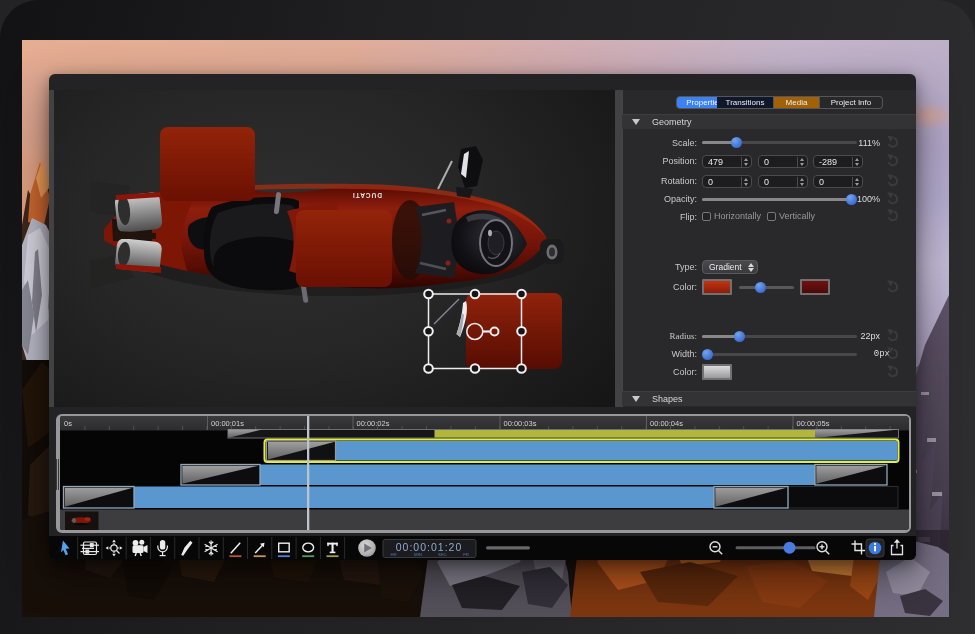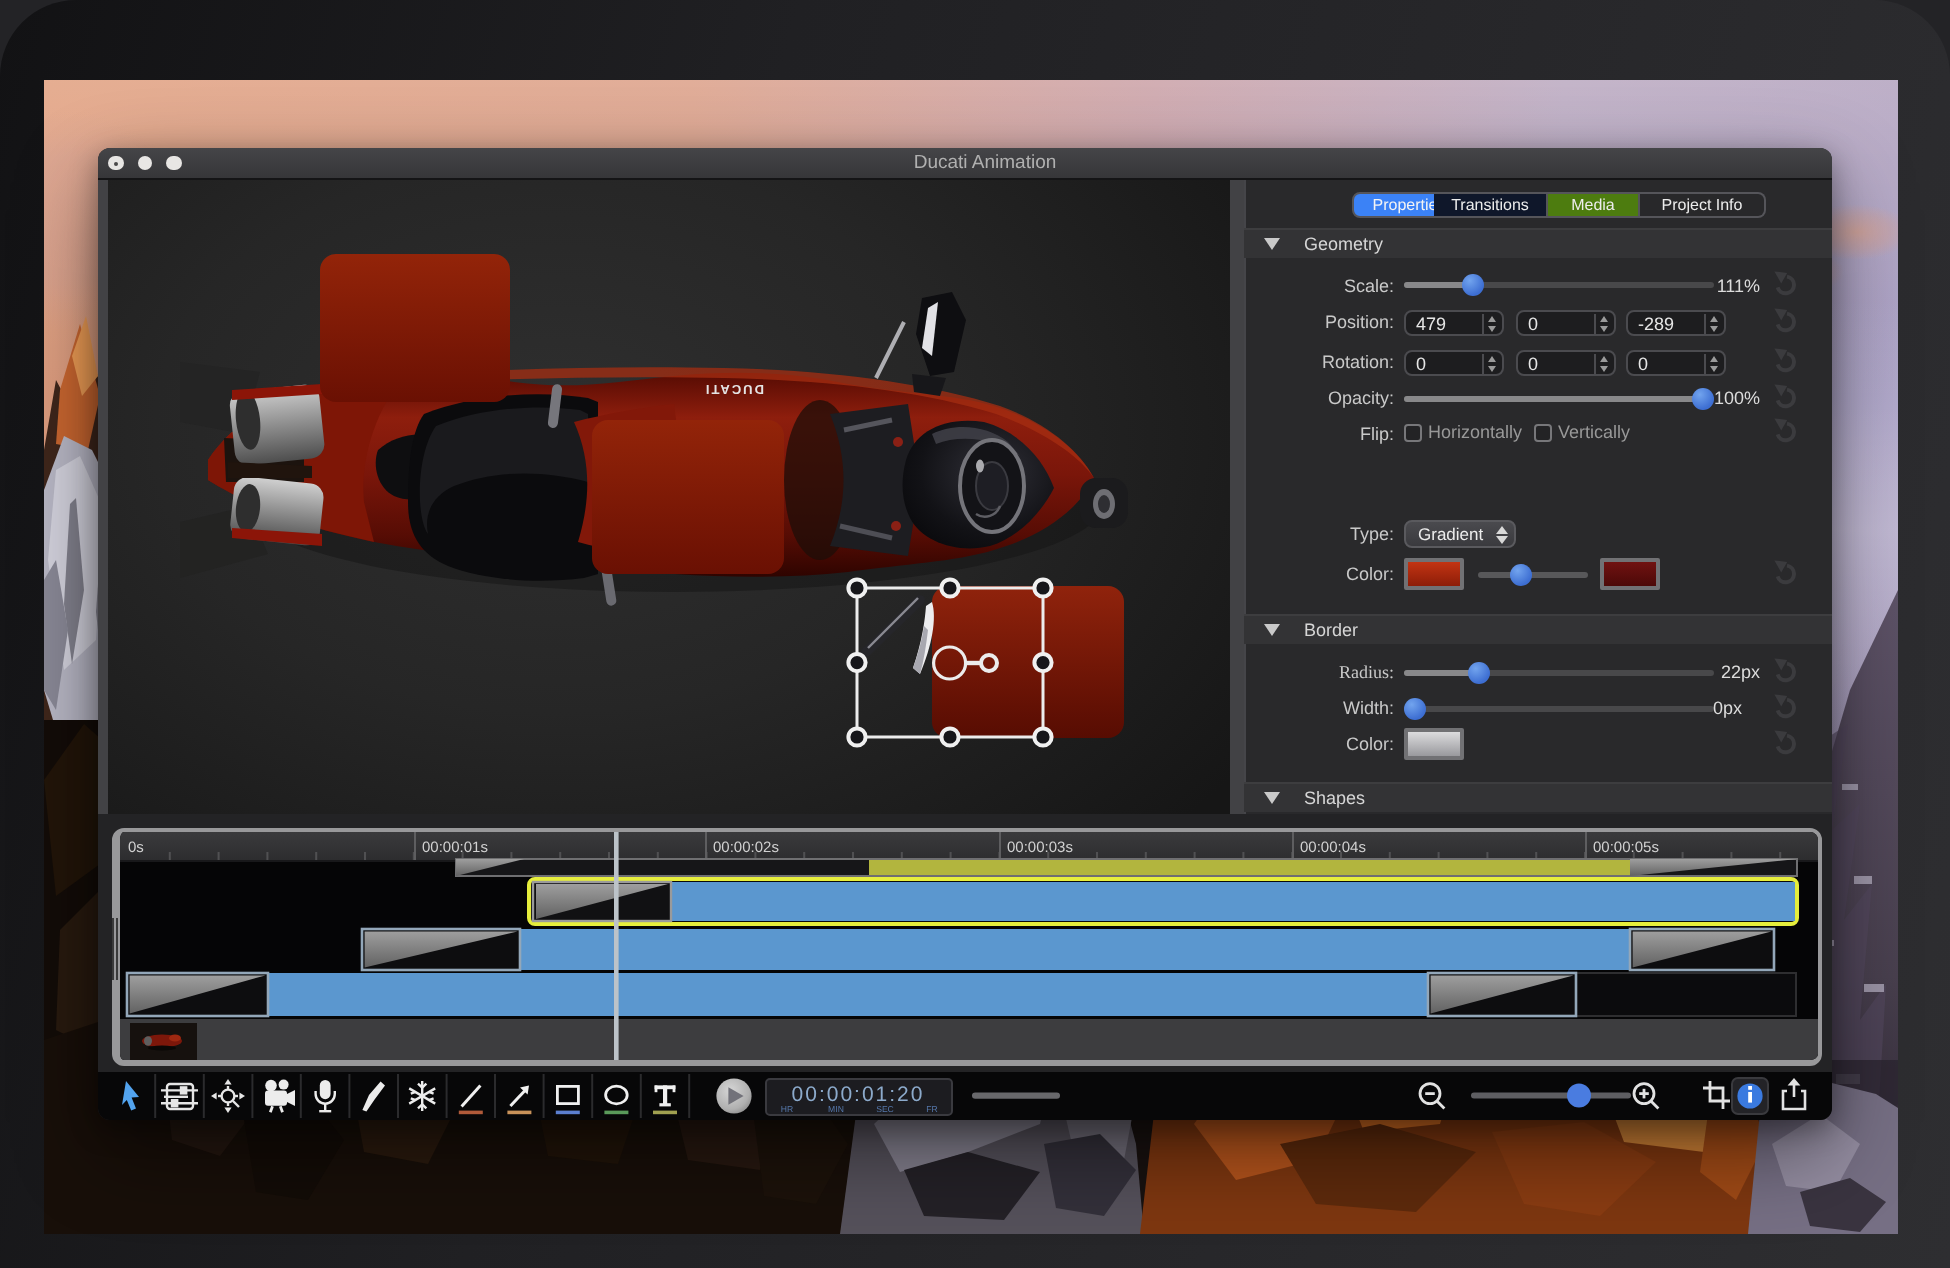--- a/index.html
+++ b/index.html
@@ -123,27 +123,20 @@
 <polygon points="724,526 770,521 806,541 778,568 740,562" fill="#8a3c12"></polygon>
 <polygon points="834,502 852,497 860,532 846,560 828,546" fill="#a04a16"></polygon>
 <polygon points="656,464 686,458 702,470 684,478 664,476" fill="#f08838"></polygon>
 <polygon points="852,577 858,516 888,500 916,507 927,514 927,577" fill="#766f84"></polygon>
 <polygon points="864,532 888,517 908,532 895,556 871,553" fill="#948da1"></polygon>
 <polygon points="878,556 903,549 921,561 908,576 883,573" fill="#3a3440"></polygon>
 </g>
 </svg>
 </div>
 <div id="win">
-<div id="titlebar">
-<div class="tl" style="left:5.1px;"></div>
-      <div class="tl" style="left:19.8px;"></div>
-      <div class="tl" style="left:34.2px;"></div>
-<div style="position:absolute;left:7.7px;top:6.5px;width:2.4px;height:2.4px;border-radius:50%;background:#4a4a4a;"></div>
-<div id="title">Ducati Animation</div>
-</div>
 <div id="gutL"></div>
     <div id="gutR"></div>
     <div id="canvas">
 <svg width="561" height="317" viewBox="0 0 561 317">
         <g transform="translate(-2,1)">
 <defs>
 <linearGradient id="bodyr" x1="0" y1="0" x2="0" y2="1">
 <stop offset="0" stop-color="#560b03"></stop>
               <stop offset="0.22" stop-color="#8e1e0d"></stop>
 <stop offset="0.5" stop-color="#7a160a"></stop>
@@ -233,21 +226,21 @@
             <circle cx="469.5" cy="277.5" r="4.3"></circle>
 </g>
 </g>
 </svg>
 </div>
 <div id="panel">
 <div class="a" style="left:0;top:0;width:1px;height:317px;background:#454549;"></div>
 <div class="a" style="left:38px;top:6px;width:223px;height:13px;">
  <div class="a" style="left:0;top:0;width:57px;height:13px;background:#3b82f6;border:1px solid #55555a;border-radius:4px 0 0 4px;box-sizing:border-box;color:#f4f4f4;font-size:8px;line-height:11px;text-align:center;margin-left:16px;">Properties</div>
  <div class="a" style="left:57px;top:0;width:57px;height:13px;background:#0f172a;border:1px solid #55555a;border-left:none;box-sizing:border-box;color:#ededed;font-size:8px;line-height:11px;text-align:center;">Transitions</div>
- <div class="a" style="left:114px;top:0;width:46px;height:13px;background:#4d7c0f;border:1px solid #55555a;border-left:none;box-sizing:border-box;color:#ededed;font-size:8px;line-height:11px;text-align:center;">Media</div>
+ <div class="a" style="left:114px;top:0;width:46px;height:13px;background:#a16207;border:1px solid #55555a;border-left:none;box-sizing:border-box;color:#ededed;font-size:8px;line-height:11px;text-align:center;">Media</div>
  <div class="a" style="left:160px;top:0;width:63px;height:13px;background:#28282a;border:1px solid #55555a;border-left:none;border-radius:0 4px 4px 0;box-sizing:border-box;color:#ededed;font-size:8px;line-height:11px;text-align:center;">Project Info</div>
 </div>
 <div class="hdr" style="top:24px;">
         <div class="tri"></div>
         <span>Geometry</span>
       </div>
 <div class="lbl" style="left:0;top:45.5px;">Scale:</div>
 <div class="track" style="left:80px;top:51px;width:155px;"></div>
 <div class="fill" style="left:80px;top:51px;width:34.5px;"></div>
 <div class="knob" style="left:108.5px;top:47px;"></div>
@@ -275,33 +268,29 @@
  <div class="a" style="right:1px;top:1px;width:10px;height:10px;">
   <div class="a" style="left:2px;top:0.5px;width:0;height:0;border-left:3px solid transparent;border-right:3px solid transparent;border-bottom:4px solid #d8d8d8;"></div>
   <div class="a" style="left:2px;bottom:0.5px;width:0;height:0;border-left:3px solid transparent;border-right:3px solid transparent;border-top:4px solid #d8d8d8;"></div>
  </div>
 </div>
 <div class="lbl" style="left:0;top:190px;">Color:</div>
 <div class="sw" style="left:80px;top:189px;background:linear-gradient(#c23413,#8d1d08);"></div>
 <div class="track" style="left:117px;top:195.5px;width:55px;background:#58585a;"></div>
 <div class="knob" style="left:132.5px;top:191.5px;"></div>
 <div class="sw" style="left:178px;top:189px;background:linear-gradient(#701211,#4c0908);"></div>
-<div class="hdr" style="top:217px;">
-        <div class="tri"></div>
-        <span>Border</span>
-      </div>
 <div class="lbl" style="left:0;top:239px;font-family:Liberation Serif, serif;">Radius:</div>
 <div class="track" style="left:80px;top:244.5px;width:155px;"></div>
 <div class="fill" style="left:80px;top:244.5px;width:37px;"></div>
 <div class="knob" style="left:111.5px;top:240.5px;"></div>
 <div class="val" style="left:222px;top:239px;">22px</div>
 <div class="lbl" style="left:0;top:257px;">Width:</div>
 <div class="track" style="left:80px;top:262.5px;width:155px;"></div>
 <div class="knob" style="left:79.5px;top:258.5px;"></div>
-<div class="val" style="left:213px;top:257px;">0px</div>
+<div class="val" style="left:232px;top:257px;font-family:Liberation Mono, monospace;">0px</div>
 <div class="lbl" style="left:0;top:275px;">Color:</div>
 <div class="sw" style="left:80px;top:274px;background:linear-gradient(#dcdcde,#99999d);"></div>
 <div class="hdr" style="top:301px;">
         <div class="tri"></div>
         <span>Shapes</span>
       </div>
 <svg class="a" style="left:264px;top:41px;" width="16" height="255" viewBox="0 0 16 255">
 <g id="u0" transform="translate(7,11.5)">
 <path d="M 0.5,-4.2 A 4.2,4.2 0 1 1 -4.2,1.2" stroke="#3b3b3e" stroke-width="2" fill="none"></path>
 <polygon points="-5.8,-6.8 0.6,-6 -2.4,-0.8" fill="#3b3b3e"></polygon>

